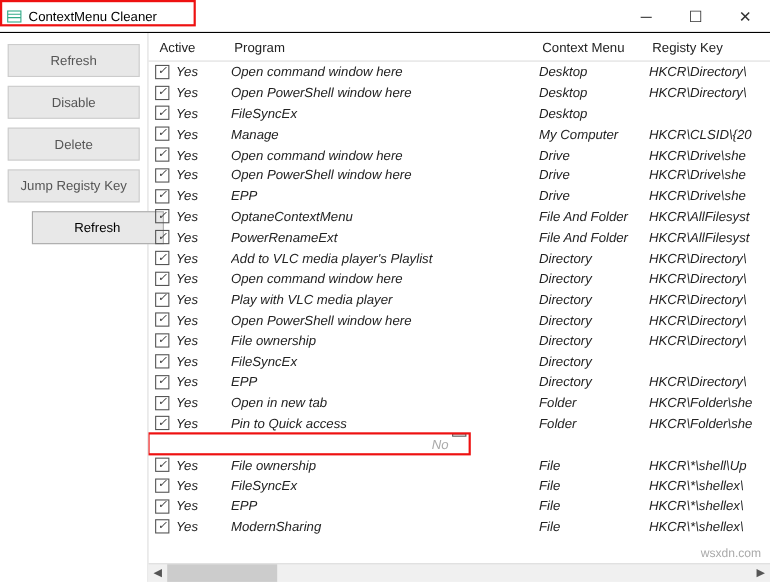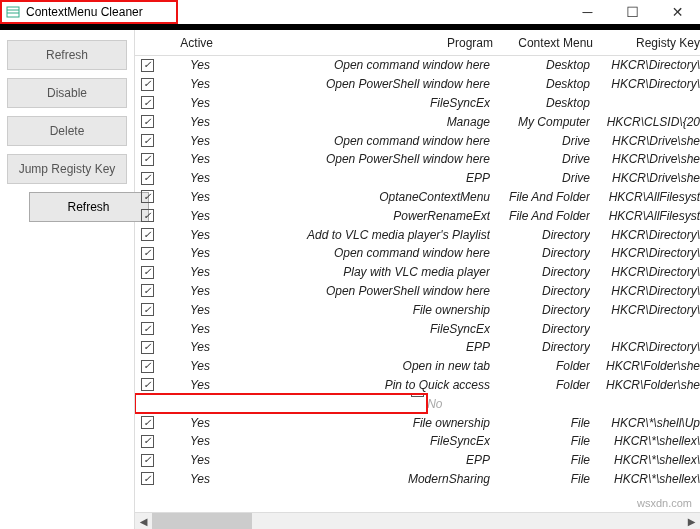--- a/index.html
+++ b/index.html
@@ -1,28 +1,28 @@
 <!DOCTYPE html>
 <html><head>
 <meta charset="utf-8">
 <style>
 * { box-sizing: border-box; margin: 0; padding: 0; }
 body { font-family: "Segoe UI", Tahoma, sans-serif; font-size: 12px; background: #fff; width: 700px; height: 529px; overflow: hidden; position: relative; }
-.titlebar { height: 30px; display: flex; align-items: center; border-bottom: 6px solid #000000; }
+.titlebar { height: 30px; display: flex; align-items: center; border-bottom: 1px solid #000000; }
 .titlebar-left { display: flex; align-items: center; padding: 0 6px; gap: 6px; flex: 1; height: 100%; }
 .title-icon { width: 14px; height: 14px; display: flex; align-items: center; justify-content: center; }
 .title-text { font-size: 12px; }
 .red-box-title { border: 2px solid #e11; position: absolute; top: 0; left: 0; width: 178px; height: 24px; pointer-events: none; }
 .controls { display: flex; height: 100%; }
 .ctrl { width: 45px; height: 100%; display: flex; align-items: center; justify-content: center; font-size: 14px; color: #333; cursor: pointer; }
 .main { display: flex; height: calc(100% - 30px); }
 .sidebar { width: 135px; padding: 10px 0 0 0; display: flex; flex-direction: column; gap: 8px; align-items: center; border-right: 1px solid #ddd; }
 .btn { width: 120px; height: 30px; background: #e8e8e8; border: 1px solid #ccc; display: flex; align-items: center; justify-content: center; font-size: 12px; cursor: pointer; color: #555; }
 .btn.refresh { color: #000; font-weight: 400; border: 1px solid #aaa; margin-left: 43px; }
-.grid-wrap { flex: 1; display: flex; flex-direction: column; position: relative; text-align: right; }
+.grid-wrap { flex: 1; display: flex; flex-direction: column; position: relative; }
 .grid-header { display: flex; border-bottom: 1px solid #ddd; height: 26px; align-items: center; font-size: 12px; color: #222; }
 .col-active { width: 78px; padding-left: 10px; }
 .col-program { width: 280px; }
 .col-context { width: 100px; }
 .col-reg { flex: 1; }
 .grid-body { flex: 1; overflow: hidden; position: relative; font-style: italic; }
 .row { display: flex; height: 18.8px; align-items: center; font-size: 12px; color: #222; }
 .row.disabled { color: #aaa; flex-direction: column; }
 .cb { width: 13px; height: 13px; border: 1px solid #555; margin-left: 6px; margin-right: 6px; display: flex; align-items: center; justify-content: center; font-size: 10px; line-height: 1; }
 .cb.checked::before { content: "✓"; color: #333; }

